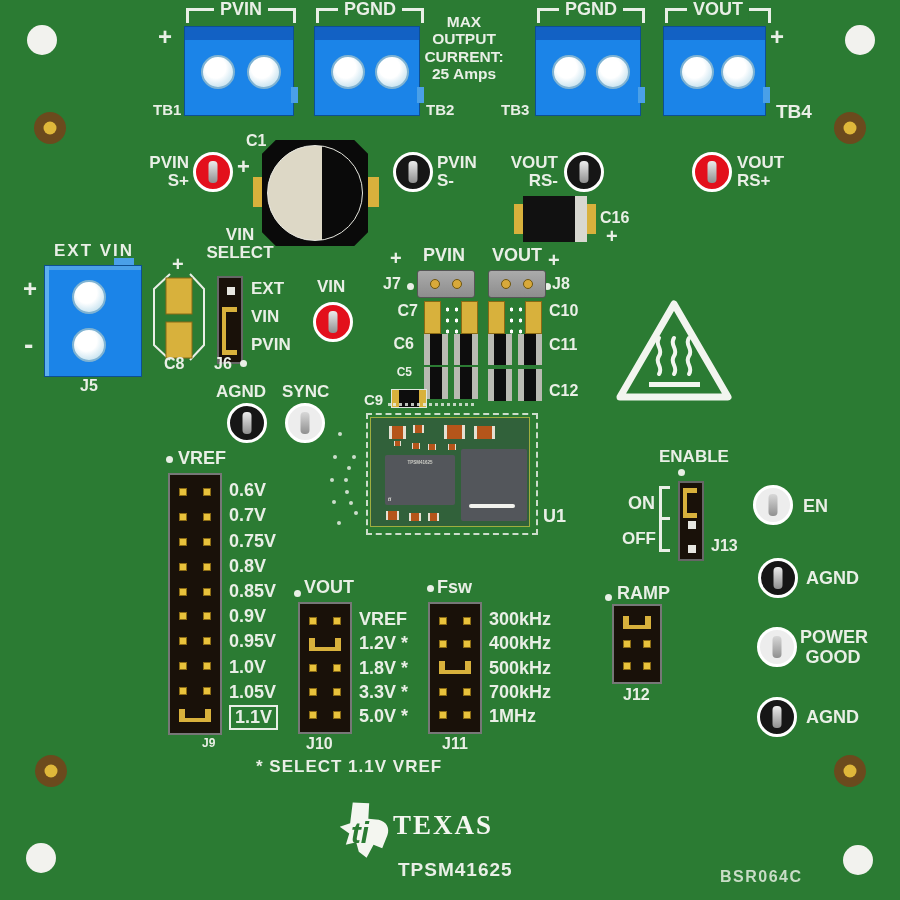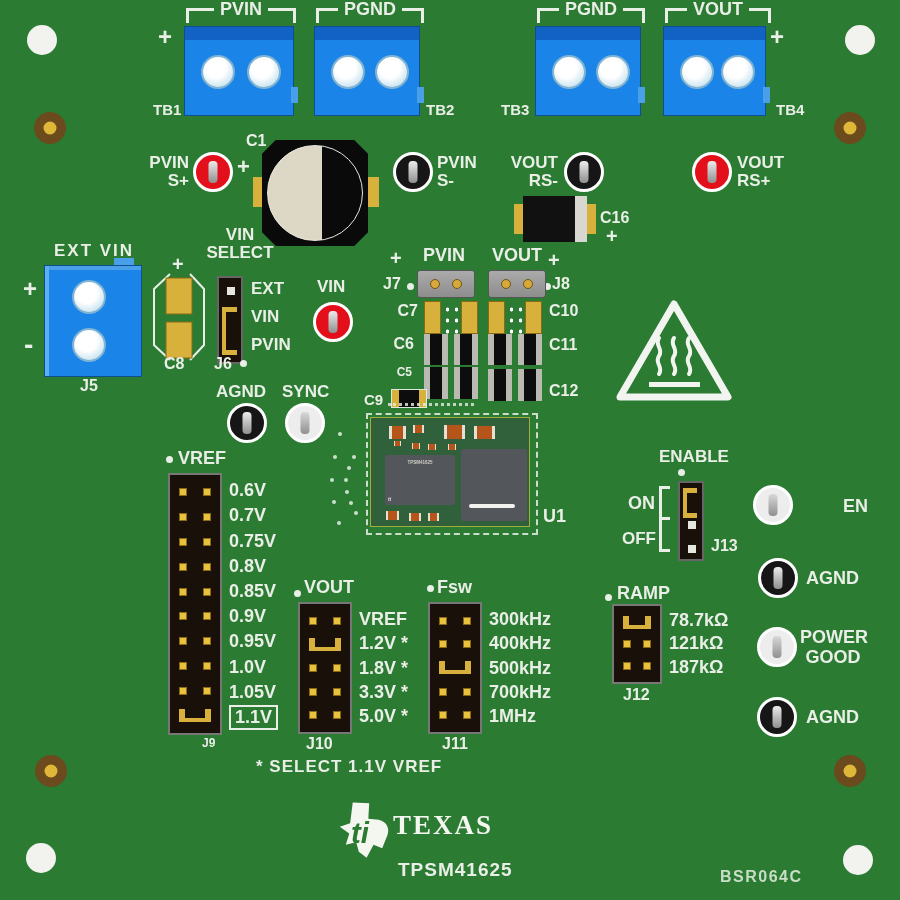--- a/index.html
+++ b/index.html
@@ -95,41 +95,45 @@
   <div class="bracket" style="left:316px;top:8px;width:102px;">
       <span>PGND</span>
     </div>
   <div class="tb" style="left:314px;top:26px;">
       <div class="hole h1"></div>
       <div class="hole h2"></div>
       <div class="tab"></div>
     </div>
   <div class="silk" style="left:426px;top:102px;font-size:15px;">TB2</div>
 
+  <div class="silk ctr" style="left:412px;top:13px;width:104px;font-size:15.5px;line-height:1.12;">MAX
+OUTPUT
+CURRENT:
+25 Amps</div>
 
   <div class="bracket" style="left:537px;top:8px;width:102px;">
       <span>PGND</span>
     </div>
   <div class="tb" style="left:535px;top:26px;">
       <div class="hole h1"></div>
       <div class="hole h2"></div>
       <div class="tab"></div>
     </div>
   <div class="silk" style="left:501px;top:102px;font-size:15px;">TB3</div>
 
   <div class="bracket" style="left:665px;top:8px;width:100px;">
       <span>VOUT</span>
     </div>
   <div class="tb" style="left:663px;top:26px;width:103px;">
       <div class="hole h1"></div>
       <div class="hole h2" style="left:57px;"></div>
       <div class="tab"></div>
     </div>
   <div class="silk" style="left:770px;top:24px;font-size:24px;">+</div>
-  <div class="silk" style="left:776px;top:102px;font-size:15px;">TB4</div>
+  <div class="silk" style="left:776px;top:102px;font-size:19px;">TB4</div>
 
   <div class="silk" style="left:246px;top:133px;font-size:16px;">C1</div>
   <div class="silk rgt" style="left:141px;top:154px;width:48px;font-size:17px;">PVIN
 S+</div>
   <div class="tp red" style="left:193px;top:152px;"></div>
   <div class="silk" style="left:237px;top:155px;font-size:22px;">+</div>
   <div class="abs" style="left:253px;top:177px;width:12px;height:30px;background:var(--gold);"></div>
   <div class="abs" style="left:367px;top:177px;width:12px;height:30px;background:var(--gold);"></div>
   <div class="abs" style="left:262px;top:140px;width:106px;height:106px;background:#0a0a0a;
        clip-path:polygon(13% 0,87% 0,100% 13%,100% 87%,87% 100%,13% 100%,0 87%,0 13%);">
@@ -509,51 +513,40 @@
         </div>
         <div class="hdr-row">
           <div class="pad"></div>
           <div class="pad"></div>
         </div>
         <div class="hdr-row">
           <div class="pad"></div>
           <div class="pad"></div>
         </div>
       </div>
-    <div class="hdr-labels">
-        <div class="hdr-label">
-          <span>78.7kΩ</span>
-        </div>
-        <div class="hdr-label">
-          <span>121kΩ</span>
-        </div>
-        <div class="hdr-label">
-          <span>187kΩ</span>
-        </div>
-      </div>
   </div>
   <div class="silk" style="left:623px;top:687px;font-size:16px;">J12</div>
 
   <div class="silk" style="left:659px;top:448px;font-size:17px;">ENABLE</div>
   <div class="dot" style="left:678px;top:469px;"></div>
   <div class="abs" style="left:659px;top:486px;width:3px;height:66px;background:var(--silk);"></div>
   <div class="abs" style="left:662px;top:486px;width:8px;height:3px;background:var(--silk);"></div>
   <div class="abs" style="left:662px;top:517px;width:8px;height:3px;background:var(--silk);"></div>
   <div class="abs" style="left:662px;top:549px;width:8px;height:3px;background:var(--silk);"></div>
   <div class="silk rgt" style="left:628px;top:494px;width:26px;font-size:18px;">ON</div>
   <div class="silk rgt" style="left:622px;top:530px;width:32px;font-size:17px;">OFF</div>
   <div class="abs" style="left:678px;top:481px;width:26px;height:80px;background:var(--hdr);border:2px solid #666;box-sizing:border-box;">
     <div class="vshunt" style="left:3px;top:5px;width:14px;height:30px;"></div>
     <div class="abs" style="left:8px;top:38px;width:8px;height:8px;background:#e6e6e0;"></div>
     <div class="abs" style="left:8px;top:62px;width:8px;height:8px;background:#e6e6e0;"></div>
   </div>
   <div class="silk" style="left:711px;top:538px;font-size:16px;">J13</div>
 
   <div class="tp white" style="left:753px;top:485px;"></div>
-  <div class="silk" style="left:803px;top:497px;font-size:18px;margin-left:40px;">EN</div>
+  <div class="silk" style="left:803px;top:497px;font-size:18px;">EN</div>
   <div class="tp dark" style="left:758px;top:558px;"></div>
   <div class="silk" style="left:806px;top:569px;font-size:18px;">AGND</div>
   <div class="tp white" style="left:757px;top:627px;"></div>
   <div class="silk ctr" style="left:800px;top:628px;width:66px;font-size:18px;line-height:1.1;">POWER
 GOOD</div>
   <div class="tp dark" style="left:757px;top:697px;"></div>
   <div class="silk" style="left:806px;top:708px;font-size:18px;">AGND</div>
 
   <div class="silk" style="left:256px;top:758px;font-size:17px;letter-spacing:1px;white-space:nowrap;">* SELECT 1.1V VREF</div>
 

